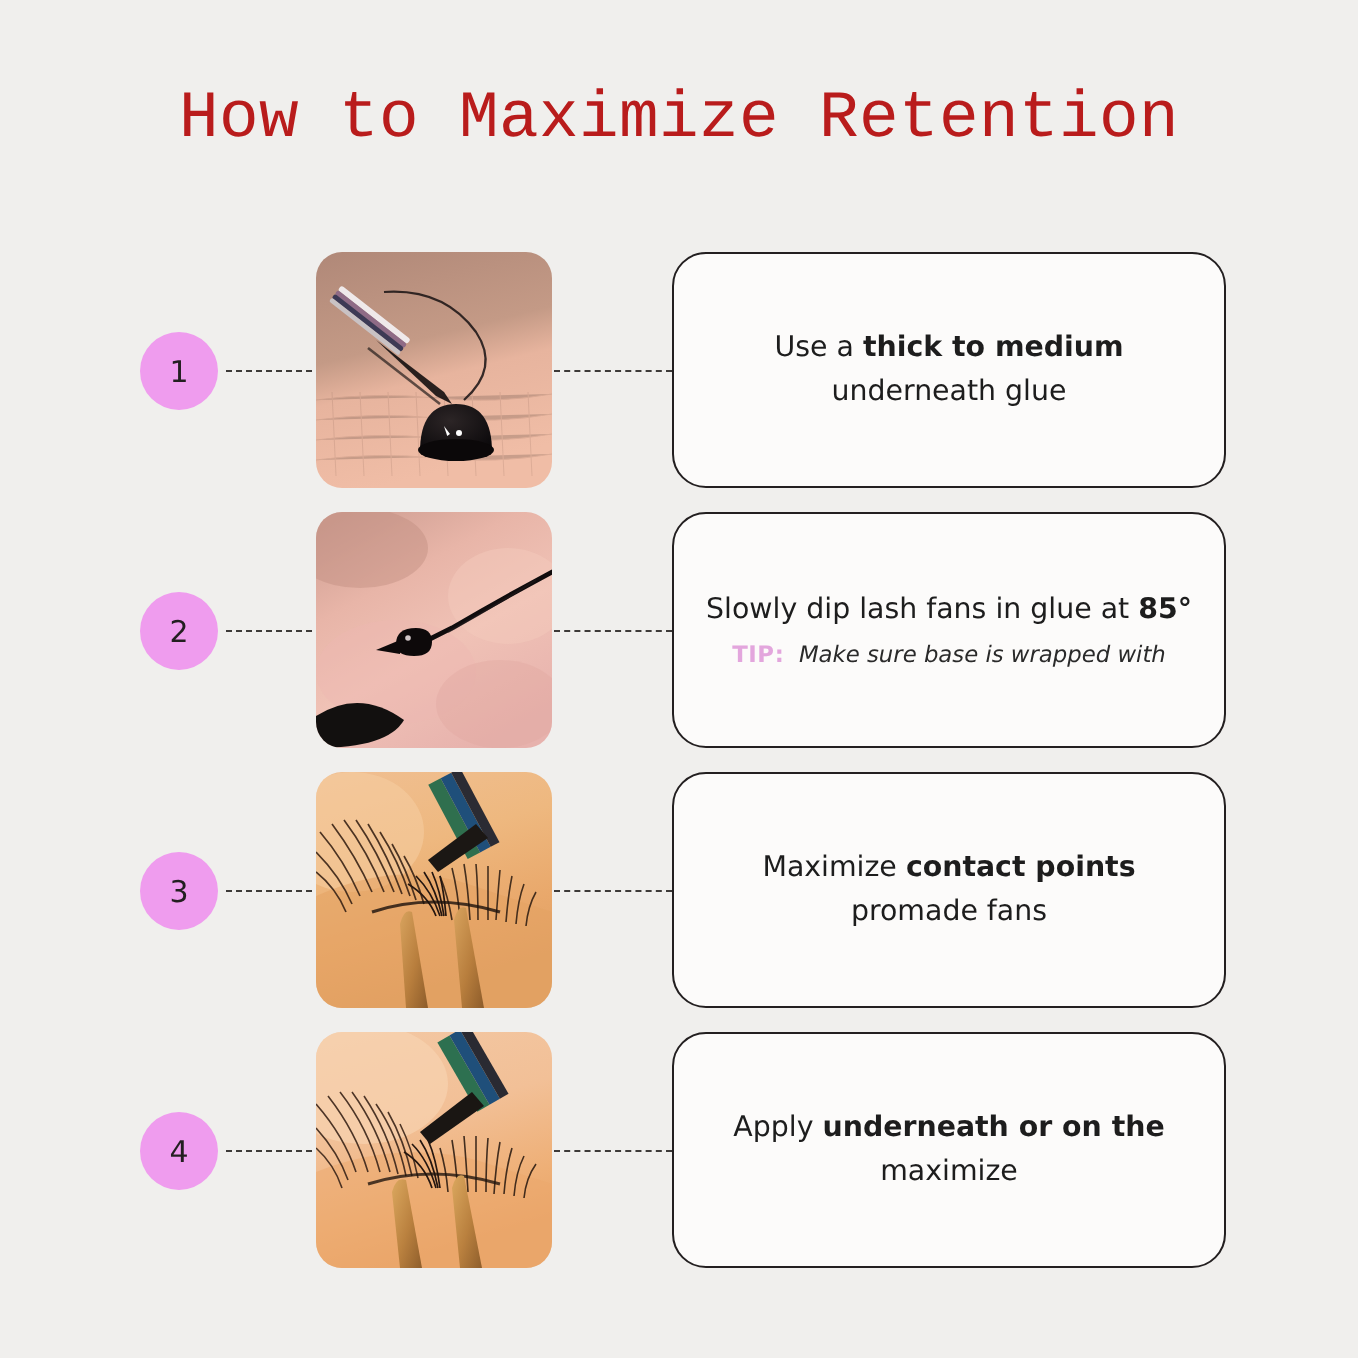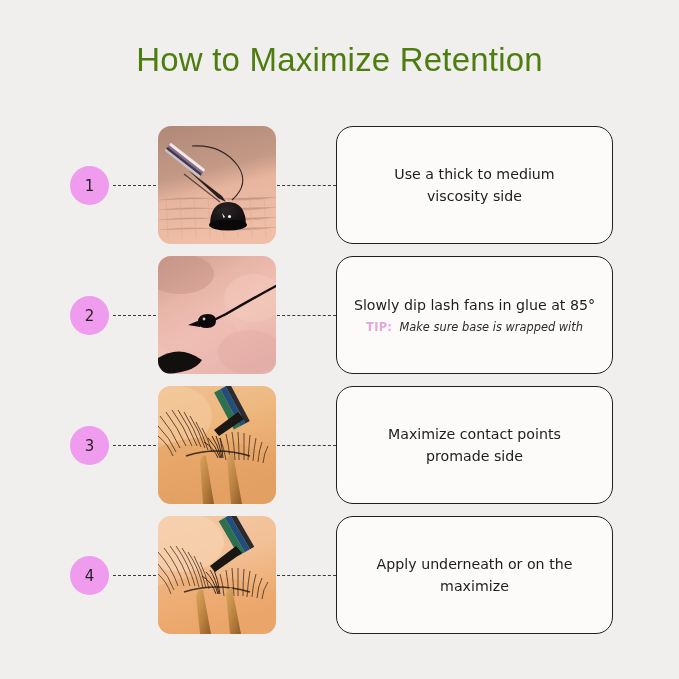--- a/index.html
+++ b/index.html
@@ -18,22 +18,22 @@
   
   .title {
     position: absolute;
     top: 41px;
     left: 0;
     width: 679px;
     text-align: center;
     font-size: 33px;
     font-weight: 300;
     letter-spacing: 0.2px;
-    color: #4d7c0f;
-    font-family: Liberation Sans, sans-serif;
+    color: #b91c1c;
+    font-family: Liberation Mono, monospace;
   }
 
   
   .steps {
     position: absolute;
     top: 126px;
     left: 0;
     width: 679px;
   }
   .step-row {
@@ -100,21 +100,21 @@
     padding: 6px 16px;
   }
   .card-line {
     font-size: 14.2px;
     line-height: 1.57;
     color: #1d1d1d;
     text-align: center;
     font-family: "DejaVu Sans", sans-serif;
     font-weight: 400;
   }
-  .card-line b { font-weight: 400; }
+  .card-line b { font-weight: 700; }
 
   .tip-block { margin-top: 3px; }
   .tip-line {
     font-size: 11.4px;
     line-height: 1.5;
     text-align: center;
     color: #2a2a2a;
     font-style: italic;
     font-family: "DejaVu Sans", sans-serif;
   }
@@ -169,21 +169,21 @@
         <path d="M26 48 Q44 62 62 76" fill="none" stroke="#241c1b" stroke-width="1.3" opacity="0.7"></path>
         <path d="M52 100 Q52 76 70 76 Q88 76 88 100 Z" fill="url(#glue1)"></path>
         <ellipse cx="70" cy="99" rx="19" ry="5.5" fill="#0b0809"></ellipse>
         <path d="M64 87 l3 4 -1.4 1 z" fill="#fdfdfd"></path>
         <circle cx="71.5" cy="90.5" r="1.5" fill="#fdfdfd"></circle>
       </svg>
     </div>
     <div class="dash dash-right"></div>
     <div class="card">
       <div class="card-line">Use a <b>thick to medium</b></div>
-      <div class="card-line">viscosity side</div>
+      <div class="card-line">underneath glue</div>
     </div>
   </div>
 
   <div class="step-row">
     <div class="num-bubble">2</div>
     <div class="dash dash-left"></div>
     <div class="thumb">
       <svg viewBox="0 0 118 118" xmlns="http://www.w3.org/2000/svg">
         <defs>
           <linearGradient id="sk2" x1="0.15" y1="0" x2="0.7" y2="1">
@@ -273,21 +273,21 @@
           <rect x="79" y="-6" width="5" height="42" fill="#2b2b33"></rect>
         </g>
         <path d="M56 44 L80 26 L86 33 L61 50 Z" fill="#1b1714"></path>
         <path d="M45 118 L42 76 Q44 68 48 70 L56 118 Z" fill="url(#tw3)"></path>
         <path d="M73 118 L69 74 Q71 66 75 68 L84 118 Z" fill="url(#tw3)"></path>
       </svg>
     </div>
     <div class="dash dash-right"></div>
     <div class="card">
       <div class="card-line">Maximize <b>contact points</b></div>
-      <div class="card-line">promade side</div>
+      <div class="card-line">promade fans</div>
     </div>
   </div>
 
   <div class="step-row">
     <div class="num-bubble">4</div>
     <div class="dash dash-left"></div>
     <div class="thumb">
       <svg viewBox="0 0 118 118" xmlns="http://www.w3.org/2000/svg">
         <defs>
           <linearGradient id="sk4" x1="0" y1="0" x2="0.3" y2="1">

